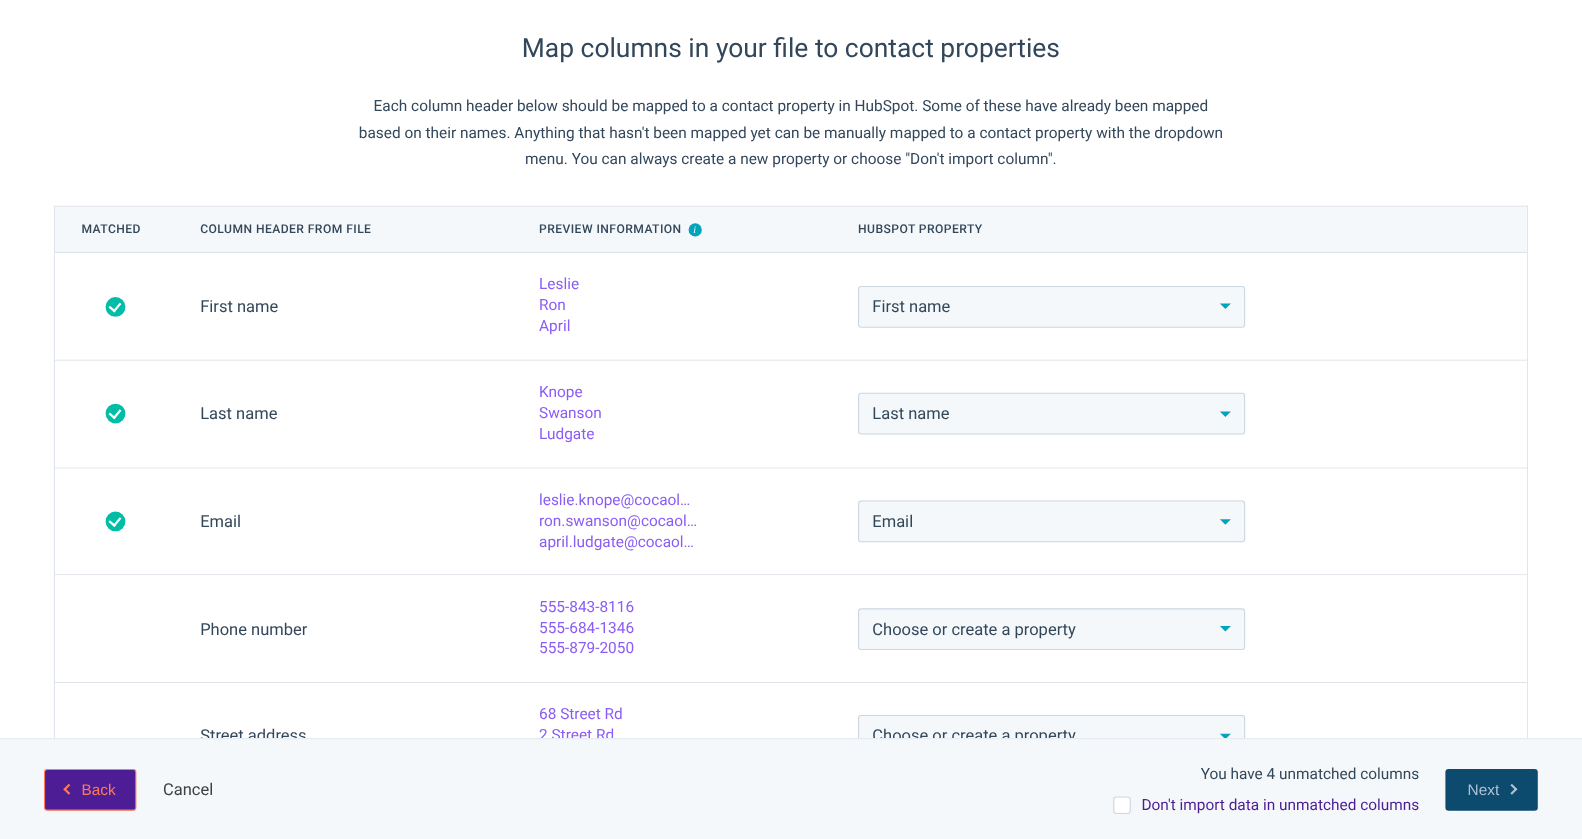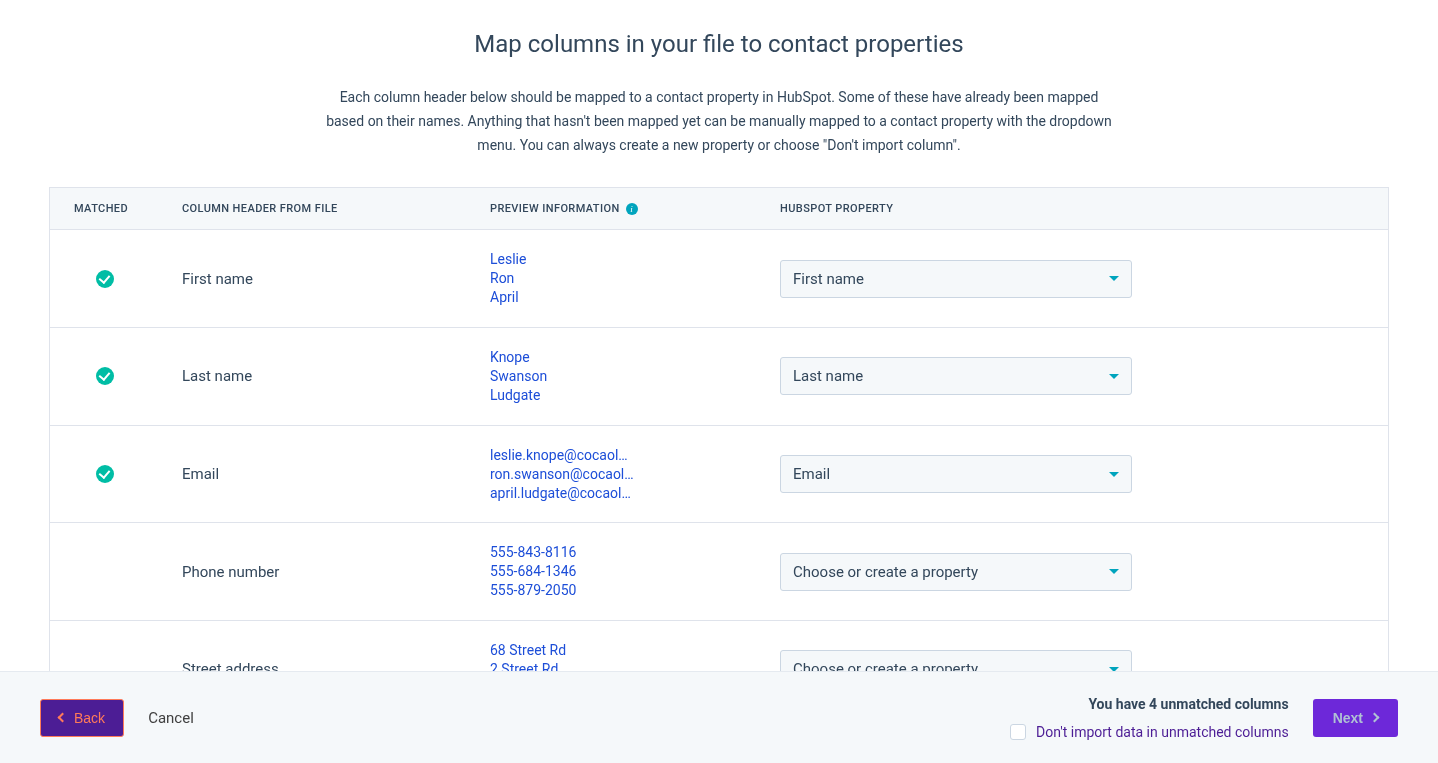--- a/index.html
+++ b/index.html
@@ -77,21 +77,21 @@
     border: solid #fff;
     border-width: 0 2px 2px 0;
     transform: rotate(40deg);
   }
   .col-header-label {
     font-size: 15px;
     color: #33475b;
   }
   .preview-list {
     font-size: 14px;
-    color: #1d4ed8;
+    color: #8b5cf6;
     line-height: 1.35;
     max-width: 160px;
   }
   .preview-list div {
     white-space: nowrap;
     overflow: hidden;
     text-overflow: ellipsis;
   }
   .select {
     border: 1px solid #cbd6e2;
@@ -141,37 +141,37 @@
     border-width: 0 0 2px 2px;
     transform: rotate(45deg);
   }
   .link-cancel {
     color: #404040;
     font-size: 15px;
     cursor: pointer;
   }
   .footer-right { display: flex; align-items: center; gap: 24px; }
   .footer-info { text-align: right; }
-  .unmatched-msg { color: #33475b; font-size: 14px; font-weight: 700; margin-bottom: 12px; }
+  .unmatched-msg { color: #33475b; font-size: 14px; font-weight: 400; margin-bottom: 12px; }
   .checkbox-row { display: flex; align-items: center; gap: 10px; color: #4c1d95; font-size: 14px; justify-content: flex-end; }
   .checkbox {
     width: 16px; height: 16px;
     border: 1px solid #cbd6e2;
     border-radius: 3px;
     background: #fff;
     cursor: pointer;
   }
   .btn-next {
-    background: #6d28d9;
+    background: #0c4a6e;
     color: #b0c1d4;
     border: none;
     border-radius: 3px;
     padding: 11px 20px;
     font-size: 14px;
-    font-weight: 700;
+    font-weight: 400;
     display: flex; align-items: center; gap: 8px;
     cursor: not-allowed;
   }
   .chev-right {
     width: 7px; height: 7px;
     border: solid #b0c1d4;
     border-width: 2px 2px 0 0;
     transform: rotate(45deg);
   }
 </style>

